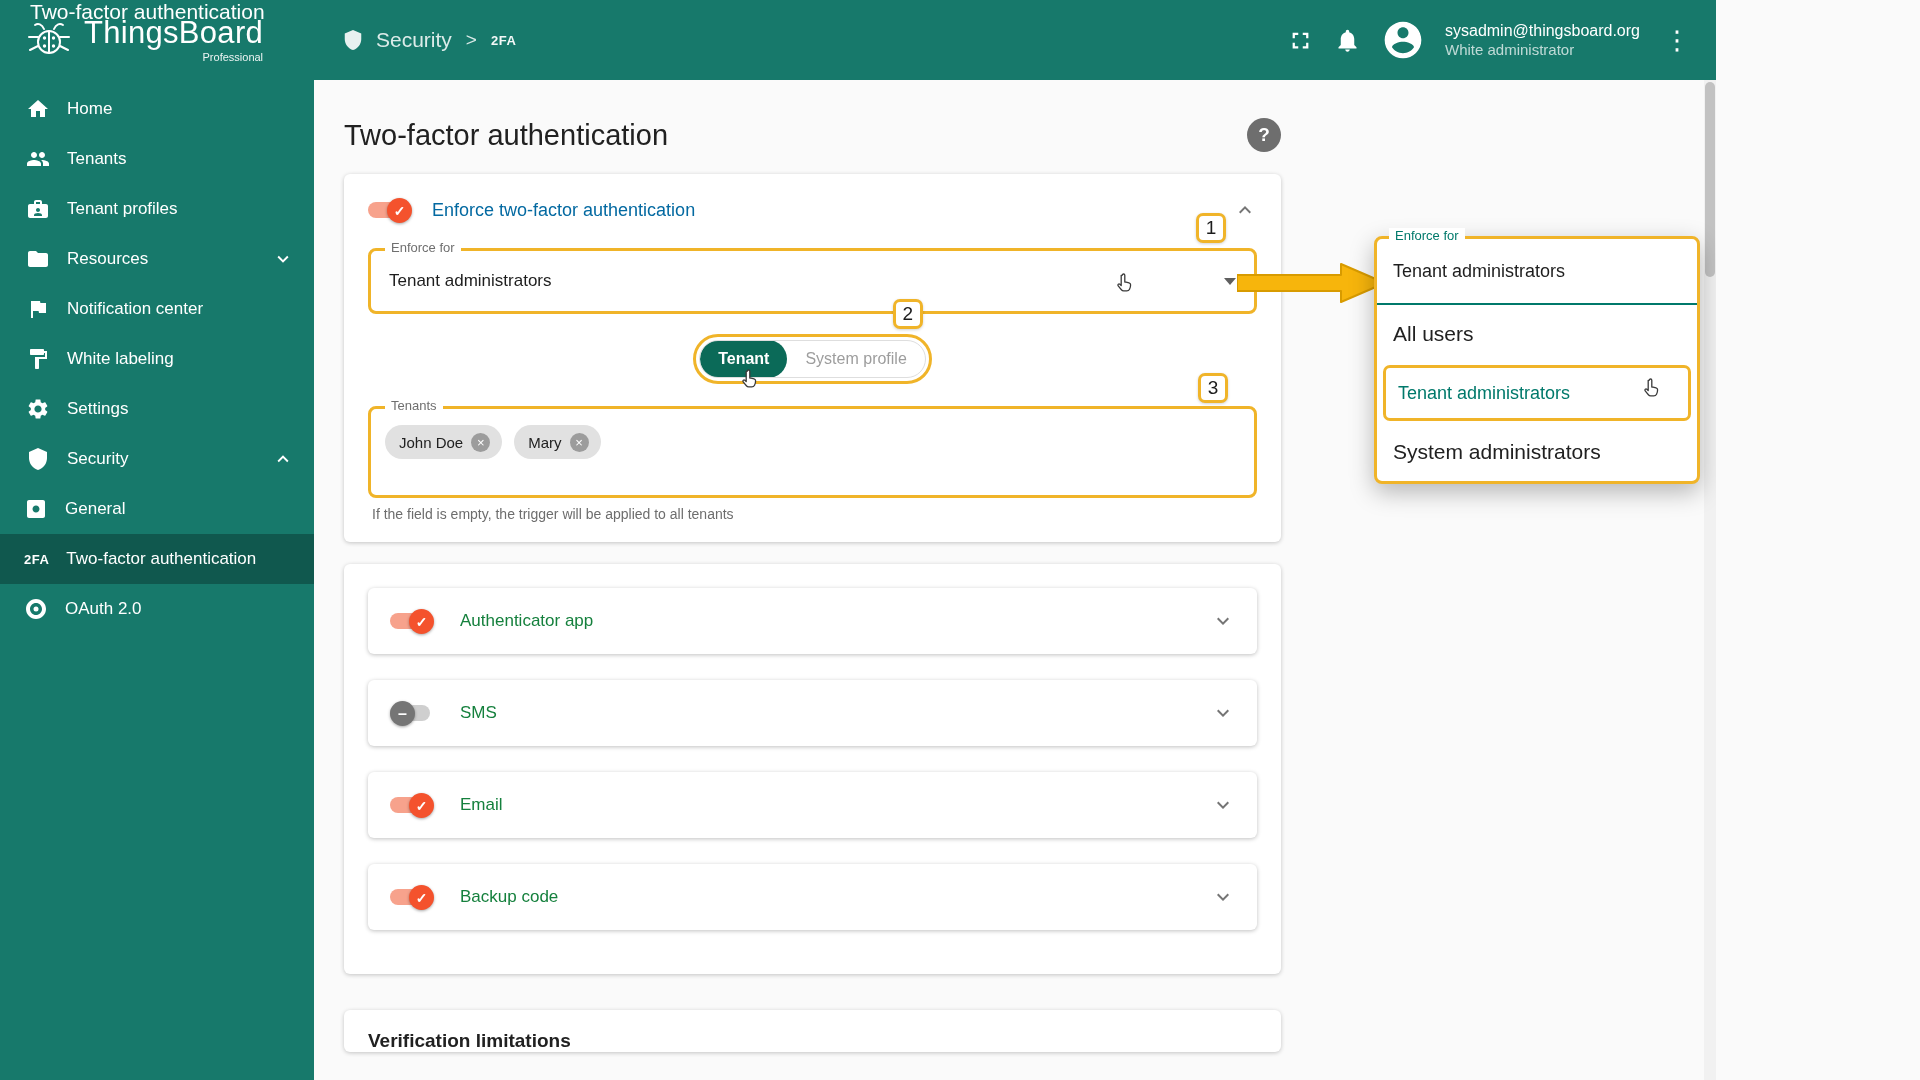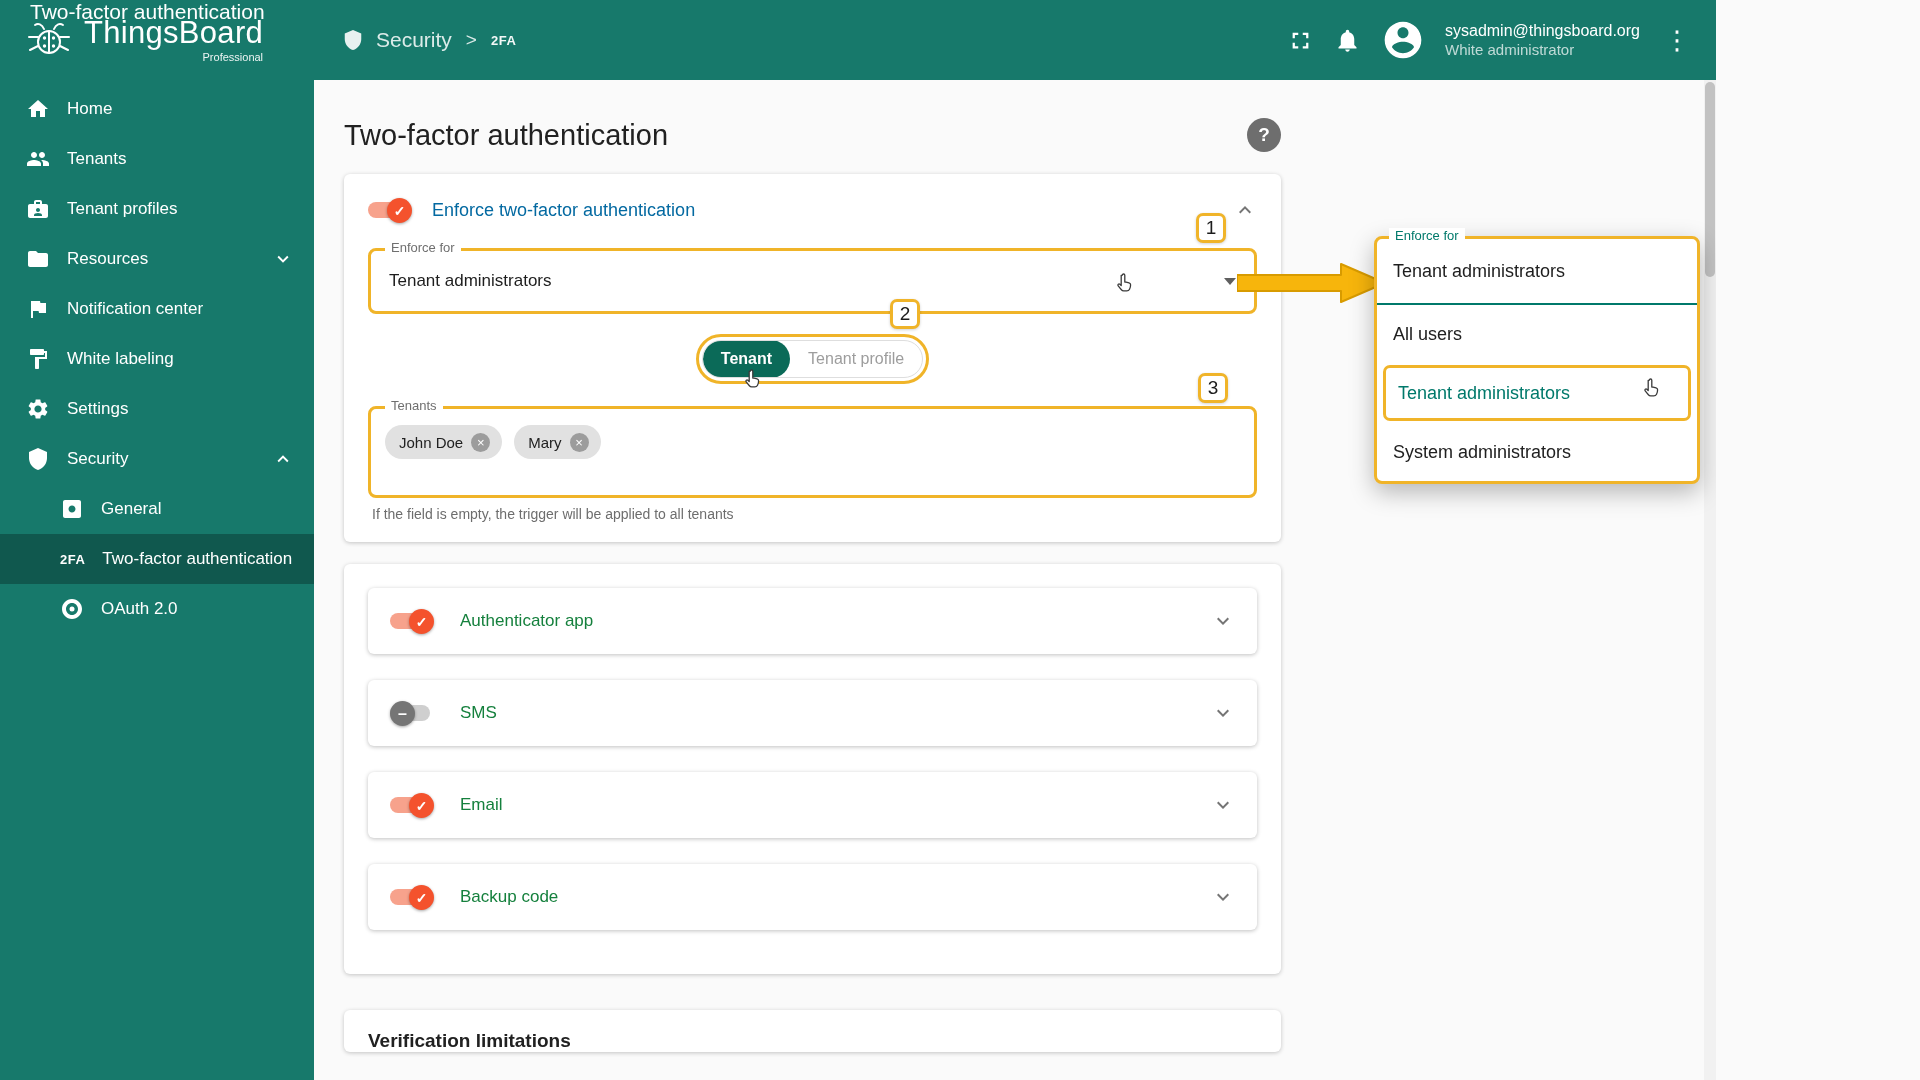--- a/index.html
+++ b/index.html
@@ -24,21 +24,21 @@
   .user-info .role{font-size:15px;color:rgba(255,255,255,.72)}
   .kebab{font-size:26px;line-height:1;cursor:pointer;padding:0 4px;color:#fff}
 
   
   .body-row{flex:1;display:flex;overflow:hidden}
   .sidebar{width:314px;min-width:314px;background:#17796b;padding-top:4px}
   .content{flex:1;position:relative;background:#fafafa;overflow:hidden}
 
   
   .nav-item{height:50px;display:flex;align-items:center;gap:17px;padding:0 20px 0 26px;color:#fff;font-size:17px;font-weight:500;cursor:pointer;white-space:nowrap}
-  .nav-item.sub{padding-left:60px}
+  .nav-item.sub{padding-left:24px}
   .nav-item.active{background:rgba(0,0,0,.27)}
   .nicon{width:24px;height:24px;min-width:24px;fill:#fff}
   .nchev{width:22px;height:22px;fill:#fff;margin-left:auto}
   .nchev.up{transform:rotate(180deg)}
   .nav-item .twofa-glyph{min-width:24px;text-align:center}
 
   
   .page{position:absolute;left:30px;top:0;width:937px}
   .title-row{margin-top:38px;display:flex;align-items:center;justify-content:space-between}
   .title-row h1{font-size:29px;font-weight:500;color:#212121}
@@ -91,21 +91,21 @@
   .provider-row .chev{margin-left:auto}
 
   
   .verification-card{margin-top:36px;padding:20px 24px 0;overflow:hidden}
 
   
   .overlay-panel{position:absolute;left:1060px;top:156px;width:326px;background:#fff;border:3px solid #f0b429;border-radius:8px;box-shadow:0 8px 24px rgba(0,0,0,.28);z-index:10}
   .overlay-panel .flabel{position:absolute;top:-11px;left:12px;background:#fff;padding:0 6px;font-size:13px;color:#00796b;z-index:2}
   .panel-field{height:66px;display:flex;align-items:center;padding:0 16px;border-bottom:2px solid #00796b;cursor:pointer}
   .panel-field span{font-size:18px;color:#1e1e1e}
-  .opt{height:58px;display:flex;align-items:center;padding:0 16px;font-size:18px;color:#212121;cursor:pointer}
+  .opt{height:58px;display:flex;align-items:center;padding:0 16px;font-size:21px;color:#212121;cursor:pointer}
   .opt-selected{position:relative;margin:2px 6px;border:3px solid #f0b429;border-radius:7px;height:56px;display:flex;align-items:center;padding:0 12px;font-size:18px;color:#00796b;cursor:pointer}
 
   
   .big-arrow{position:absolute;left:923px;top:182px;z-index:9}
   .cursor{position:absolute;width:24px;height:24px;z-index:20;pointer-events:none}
   .cur-field{left:740px;top:20px}
   .cur-seg{left:40px;top:30px}
   .cur-opt{left:252px;top:8px}
 
   
@@ -276,21 +276,21 @@
             <div class="badge b1">1</div>
             <svg class="cursor cur-field" viewBox="0 0 24 24">
                 <path d="M11.2 4.3c0-.72.58-1.3 1.3-1.3s1.3.58 1.3 1.3V11h.6c.25 0 .5.03.74.09l2.9.72c.9.22 1.56 1.02 1.56 1.96 0 1.9-.35 3.2-1.05 4.45-.55.98-1.6 1.58-2.73 1.58h-3.1c-.9 0-1.75-.4-2.33-1.08l-3.2-3.84c-.4-.48-.36-1.2.1-1.62.44-.4 1.12-.4 1.55.02l1.36 1.3V4.3z" fill="#fff" stroke="#3a3a3a" stroke-width="1.3" stroke-linejoin="round"></path>
               </svg>
           </div>
 
           <div class="seg-row">
             <div class="gold-pill">
               <div class="seg-group">
                 <div class="seg selected">Tenant</div>
-                <div class="seg">Tenant profile</div>
+                <div class="seg">System profile</div>
               </div>
               <div class="badge b2">2</div>
               <svg class="cursor cur-seg" viewBox="0 0 24 24">
                   <path d="M11.2 4.3c0-.72.58-1.3 1.3-1.3s1.3.58 1.3 1.3V11h.6c.25 0 .5.03.74.09l2.9.72c.9.22 1.56 1.02 1.56 1.96 0 1.9-.35 3.2-1.05 4.45-.55.98-1.6 1.58-2.73 1.58h-3.1c-.9 0-1.75-.4-2.33-1.08l-3.2-3.84c-.4-.48-.36-1.2.1-1.62.44-.4 1.12-.4 1.55.02l1.36 1.3V4.3z" fill="#fff" stroke="#3a3a3a" stroke-width="1.3" stroke-linejoin="round"></path>
                 </svg>
             </div>
           </div>
 
           <div class="gold-field tenants-box">
             <span class="flabel">Tenants</span>

